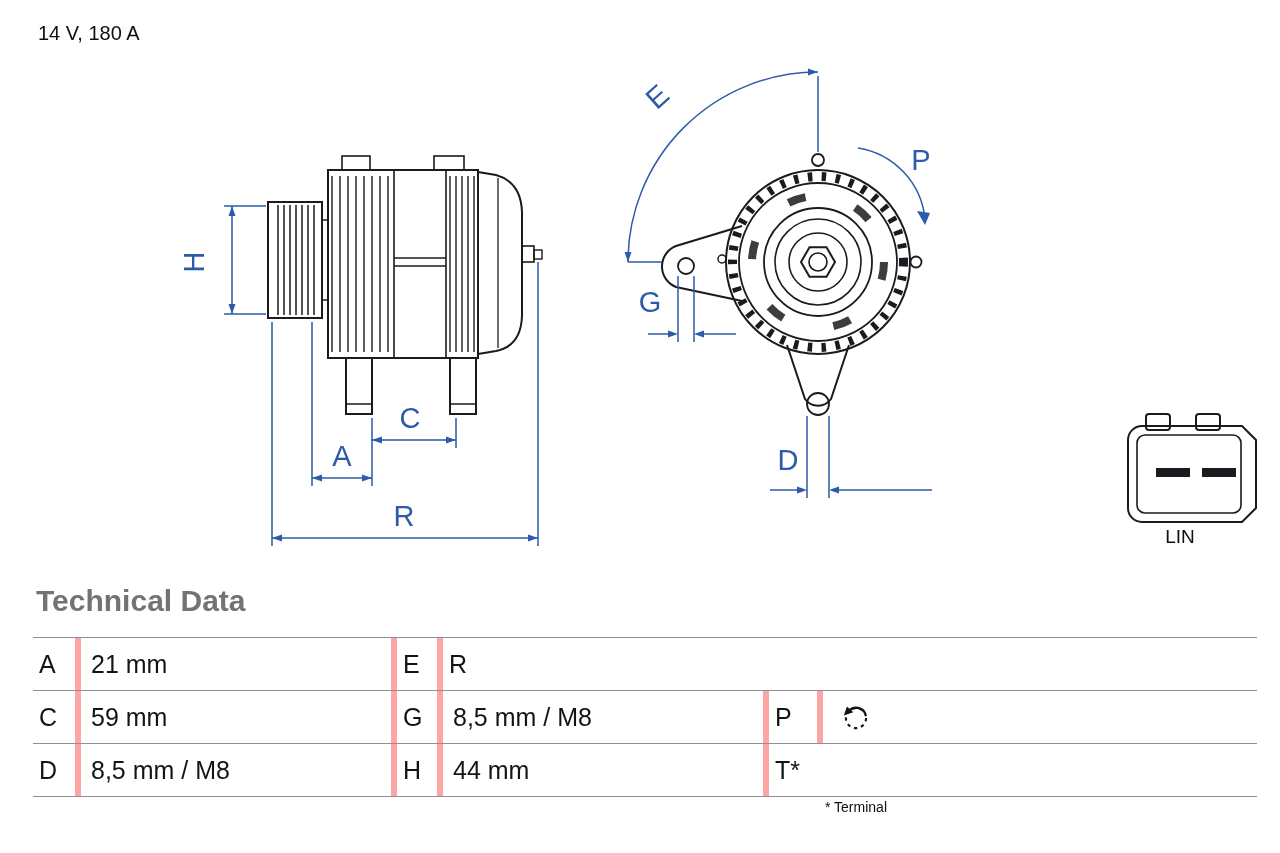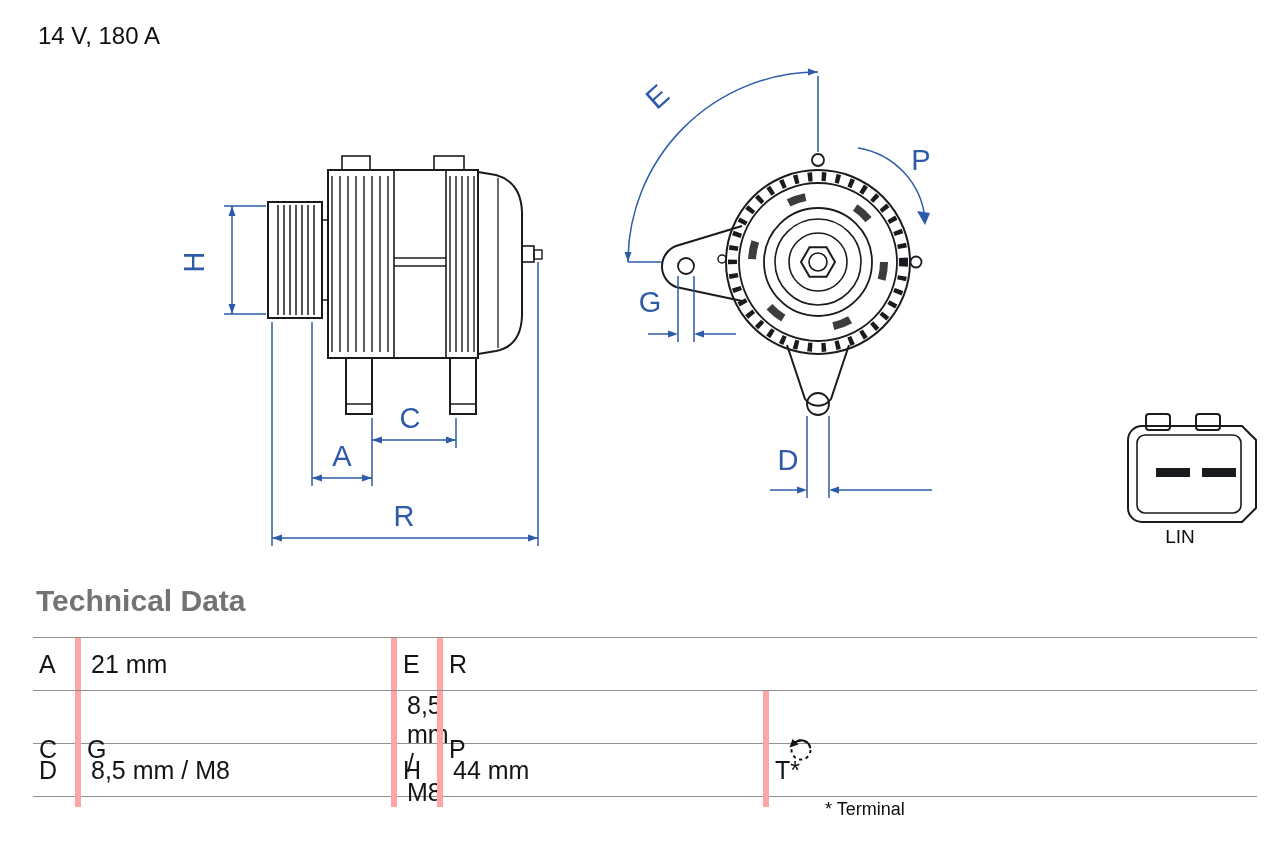--- a/index.html
+++ b/index.html
@@ -1,28 +1,28 @@
 <!DOCTYPE html>
 <html><head>
 <meta charset="utf-8">
 <style>
   html,body{margin:0;padding:0;background:#ffffff;}
   body{width:1280px;height:853px;position:relative;overflow:hidden;
        font-family:"Liberation Sans", sans-serif;color:#111;}
-  .page-title{position:absolute;left:38px;top:22px;font-size:24px;color:#0f0f0f;}
+  .page-title{position:absolute;left:38px;top:22px;font-size:20px;color:#0f0f0f;}
   svg.diagram{position:absolute;left:0;top:0;}
   .tech-heading{position:absolute;left:36px;top:584px;font-size:30px;font-weight:bold;color:#737373;}
   .data-table{position:absolute;left:33px;top:637px;width:1224px;font-size:25px;color:#141414;}
   .t-row{display:grid;grid-template-columns:42px 316px 46px 326px 54px 440px;
          border-top:1px solid #8f8f8f;height:52px;}
   .t-row:last-child{border-bottom:1px solid #8f8f8f;}
   .cell{display:flex;align-items:center;height:100%;box-sizing:border-box;padding-left:6px;}
   .t-row > .cell + .cell{border-left:6px solid #fca5a5;}
   .cell.v{padding-left:10px;}
-  .footnote{position:absolute;left:825px;top:799px;font-size:18px;color:#0f0f0f;}
+  .footnote{position:absolute;left:825px;top:799px;font-size:14px;color:#0f0f0f;}
   .dimtext{font-size:29px;fill:#2d5ba9;}
   .lin-label{font-size:19px;fill:#0f0f0f;}
 </style>
 </head>
 <body>
 
 <div class="page-title">14 V, 180 A</div>
 
 <svg class="diagram" width="1280" height="580" viewBox="0 0 1280 580">
 
@@ -158,20 +158,21 @@
 
 <div class="data-table">
   <div class="t-row">
     <div class="cell k">A</div>
     <div class="cell v">21 mm</div>
     <div class="cell k">E</div>
     <div class="cell k">R</div>
   </div>
   <div class="t-row">
     <div class="cell k">C</div>
+    <div class="cell v">59 mm</div>
     <div class="cell k">G</div>
     <div class="cell v">8,5 mm / M8</div>
     <div class="cell k">P</div>
     <div class="cell v">
       <svg width="34" height="32" viewBox="0 0 32 30" style="margin-left:6px;">
         <circle cx="16" cy="16" r="9.5" fill="none" stroke="#141414" stroke-width="2" stroke-dasharray="3.2 3.6"></circle>
         <path d="M25 12.5 A9.5 9.5 0 0 0 9 9.5" fill="none" stroke="#141414" stroke-width="2.2"></path>
         <polygon points="4.5,13.5 7.5,5 13.5,10.5" fill="#141414"></polygon>
       </svg>
     </div>

